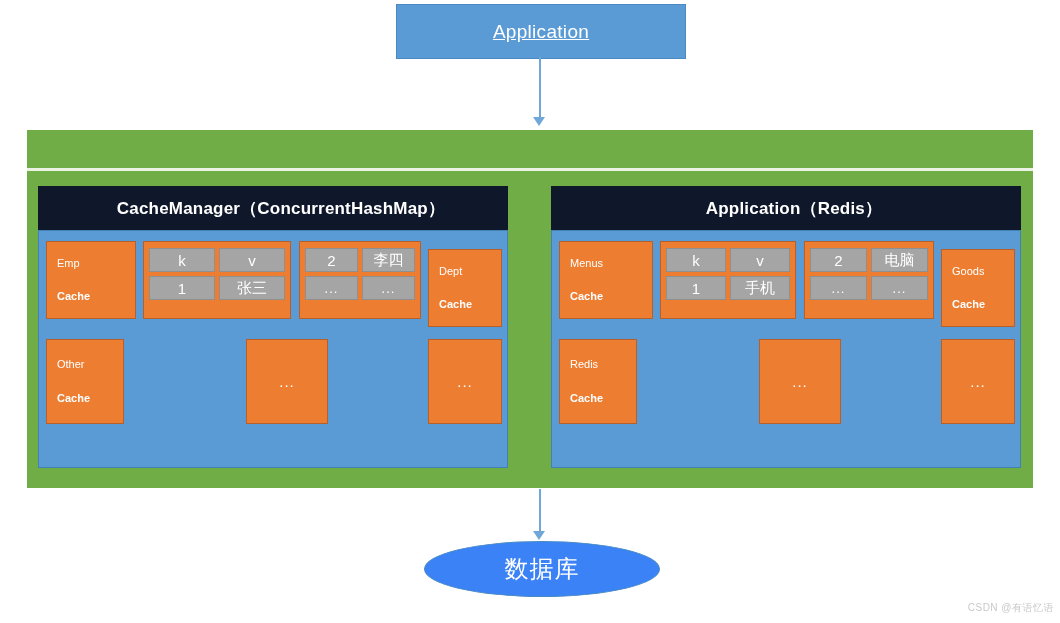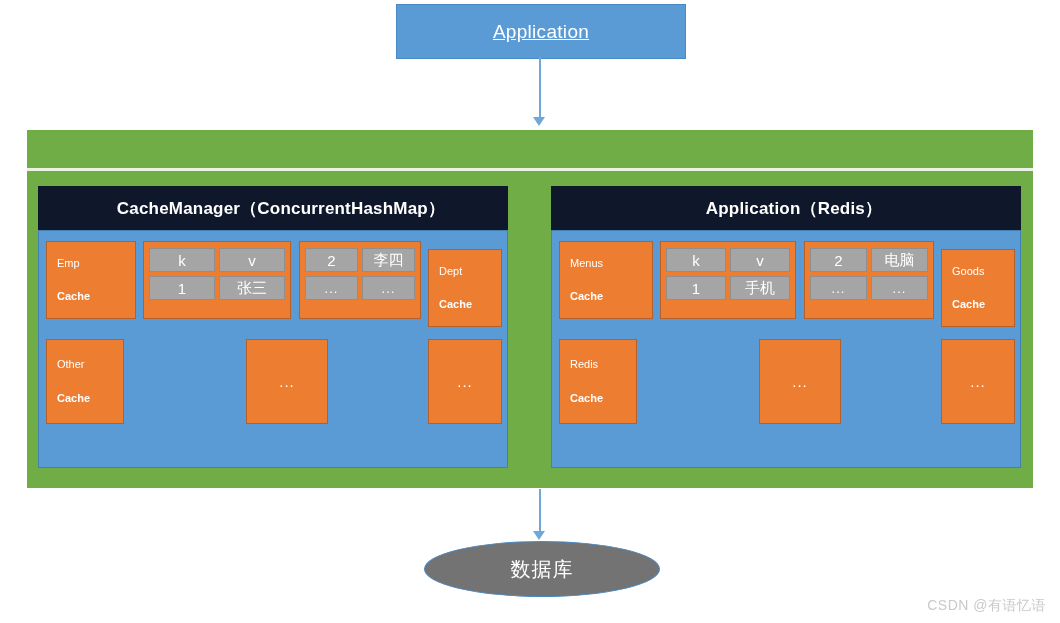--- a/index.html
+++ b/index.html
@@ -186,39 +186,39 @@
   .manager-right .kv-a { left: 108px; width: 136px; }
   .manager-right .kv-b { left: 252px; width: 130px; }
 
   
   .db-ellipse {
     position: absolute;
     left: 424px;
     top: 541px;
     width: 234px;
     height: 54px;
-    background: #737373;
+    background: #3b82f6;
     border: 1px solid #year;
     border: 1px solid #4a8ac4;
     border-radius: 50%;
     display: flex;
     align-items: center;
     justify-content: center;
     color: #ffffff;
-    font-size: 20px;
+    font-size: 24px;
     letter-spacing: 1px;
   }
 
   
   .watermark {
     position: absolute;
-    right: 14px;
+    right: 6px;
     bottom: 8px;
     color: #c9c9c9;
-    font-size: 14px;
+    font-size: 10px;
     letter-spacing: 0.5px;
   }
 </style>
 </head>
 <body>
 
 <div class="app-box">
   <span>Application</span>
 </div>
 

